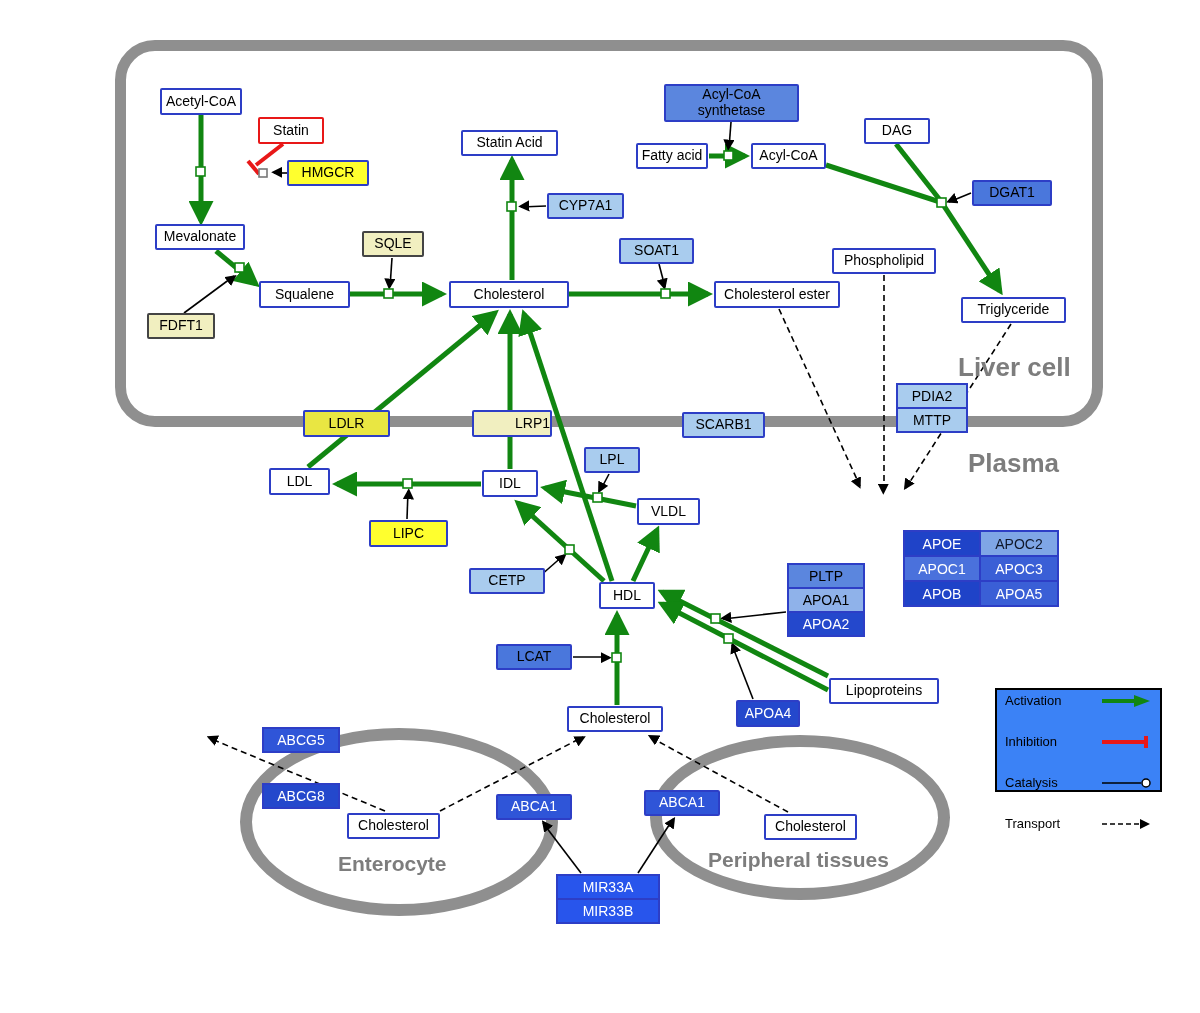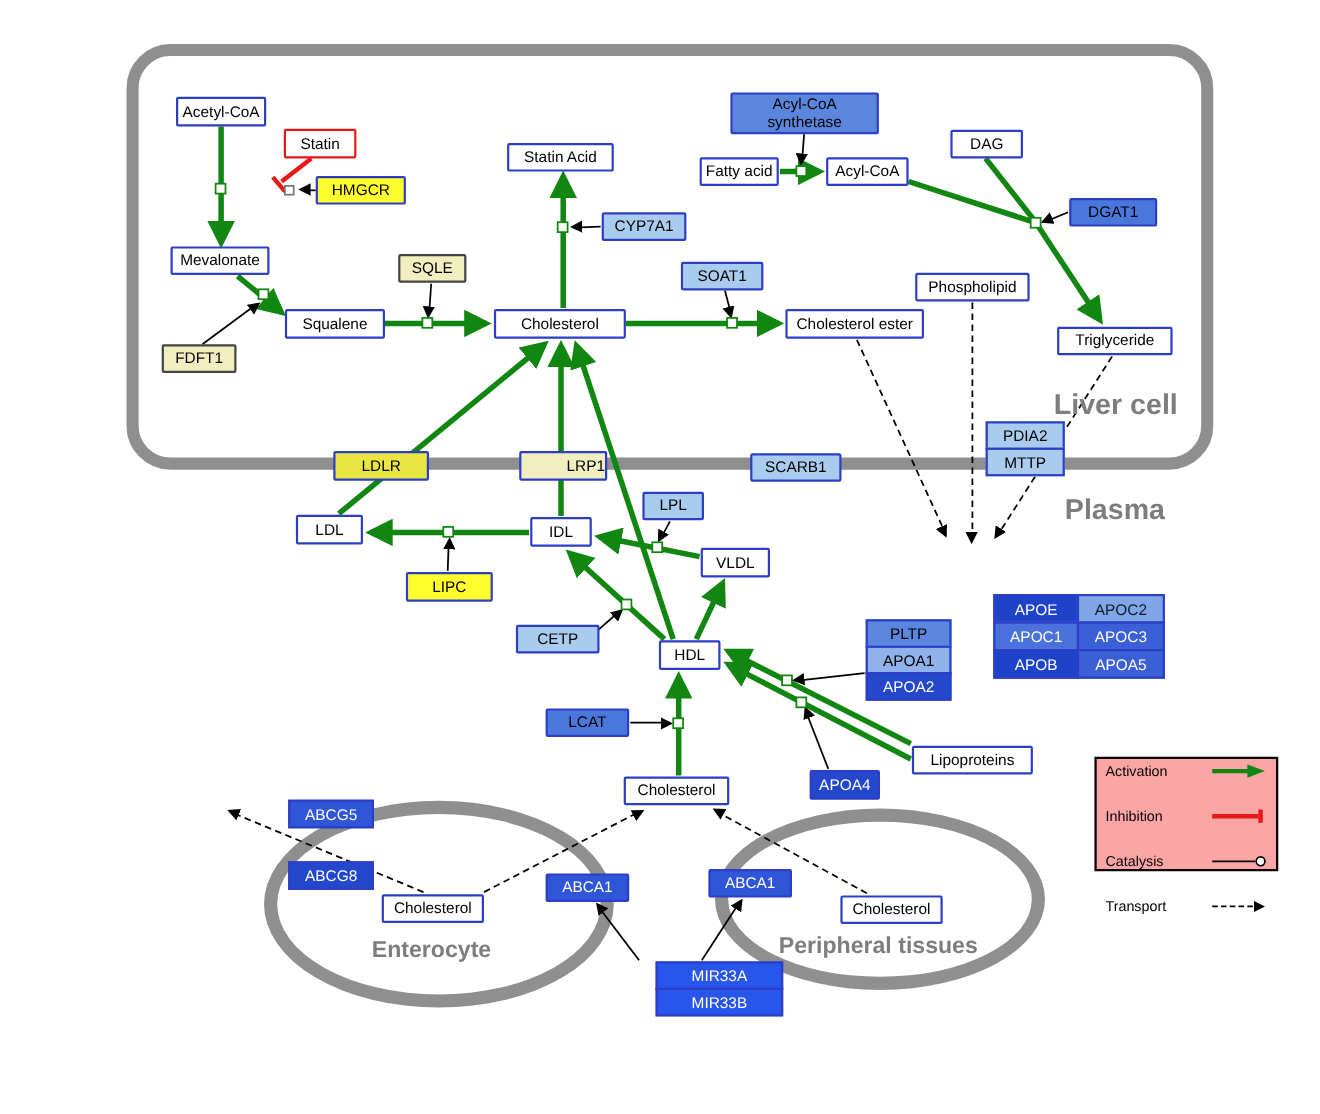--- a/index.html
+++ b/index.html
@@ -16,41 +16,41 @@
   .n{position:absolute;z-index:2;box-sizing:border-box;display:flex;align-items:center;justify-content:center;
      text-align:center;font-size:14px;line-height:1.12;color:#000;background:#fff;
      border:2px solid #2d3ec6;border-radius:2px;padding:0 3px;}
   .stack{position:absolute;z-index:2;display:flex;flex-direction:column;}
   .cell{box-sizing:border-box;height:26px;display:flex;align-items:center;justify-content:center;
         border:2px solid #2d3ec6;font-size:14px;background:#fff;margin-top:-2px;}
   .cell:first-child{margin-top:0;}
   .grid2{position:absolute;z-index:2;display:grid;grid-template-columns:1fr 1fr;}
   .gcell{box-sizing:border-box;height:27px;display:flex;align-items:center;justify-content:center;
          border:2px solid #2d3ec6;font-size:14px;margin-top:-2px;}
-  .gcell:nth-child(-n+2){margin-top:18px;}
+  .gcell:nth-child(-n+2){margin-top:8px;}
   .gcell:nth-child(even){margin-left:-2px;}
   .b-red{border-color:#e81818;border-width:2.5px;}
   .b-thick{border-width:2.5px;}
   .b-dark{border-color:#444;}
   .f-yellow{background:#ffff2e;}
   .f-dyellow{background:#e9e642;}
   .f-pyellow{background:#f1efc0;}
   .f-lblue{background:#a9ccee;}
   .f-mblue{background:#5b86de;}
   .f-m2blue{background:#4a77dc;}
   .f-xblue{background:#8fb2ea;}
   .f-blue{background:#2f55d8;color:#fff;}
   .f-bblue{background:#2855ec;color:#fff;}
   .f-dblue{background:#1f43c8;color:#fff;}
   .f-d2blue{background:#2448cc;color:#fff;}
   .f-c1{background:#4a71dc;color:#fff;}
   .f-c2{background:#7fa6e6;color:#0f172a;}
   .f-c3{background:#3a5fd6;color:#fff;}
   #legend{position:absolute;left:995px;top:688px;width:167px;height:104px;border:2.5px solid #000;
-          background:#fca5a5;z-index:2;display:flex;flex-direction:column;justify-content:space-around;
+          background:#3b82f6;z-index:2;display:flex;flex-direction:column;justify-content:space-around;
           padding:3px 8px;box-sizing:border-box;gap:26px;}
   .lrow{display:flex;align-items:center;justify-content:space-between;font-size:13px;color:#000;}
 </style>
 </head>
 <body>
 
 <div id="canvas">
 
   <div id="liver-box" class="compartment"></div>
   <div id="entero-ellipse" class="compartment"></div>
@@ -202,21 +202,21 @@
   <div class="stack" style="left:262px;top:727px;width:78px;gap:32px;">
     <div class="cell f-blue">ABCG5</div>
     <div class="cell f-d2blue">ABCG8</div>
   </div>
 
   <div class="n" style="left:347px;top:813px;width:93px;height:26px;">Cholesterol</div>
   <div class="n f-blue" style="left:496px;top:794px;width:76px;height:26px;">ABCA1</div>
   <div class="n f-blue" style="left:644px;top:790px;width:76px;height:26px;">ABCA1</div>
   <div class="n" style="left:764px;top:814px;width:93px;height:26px;">Cholesterol</div>
 
-  <div class="stack" style="left:556px;top:874px;width:116px;margin-left:40px;">
+  <div class="stack" style="left:556px;top:874px;width:104px;">
     <div class="cell f-bblue">MIR33A</div>
     <div class="cell f-bblue">MIR33B</div>
   </div>
 
   <div id="legend">
     <div class="lrow">
       <span>Activation</span>
       <svg width="52" height="14">
         <line x1="2" y1="7" x2="36" y2="7" stroke="#118611" stroke-width="4"></line>
         <polygon points="34,1 50,7 34,13" fill="#118611"></polygon>

